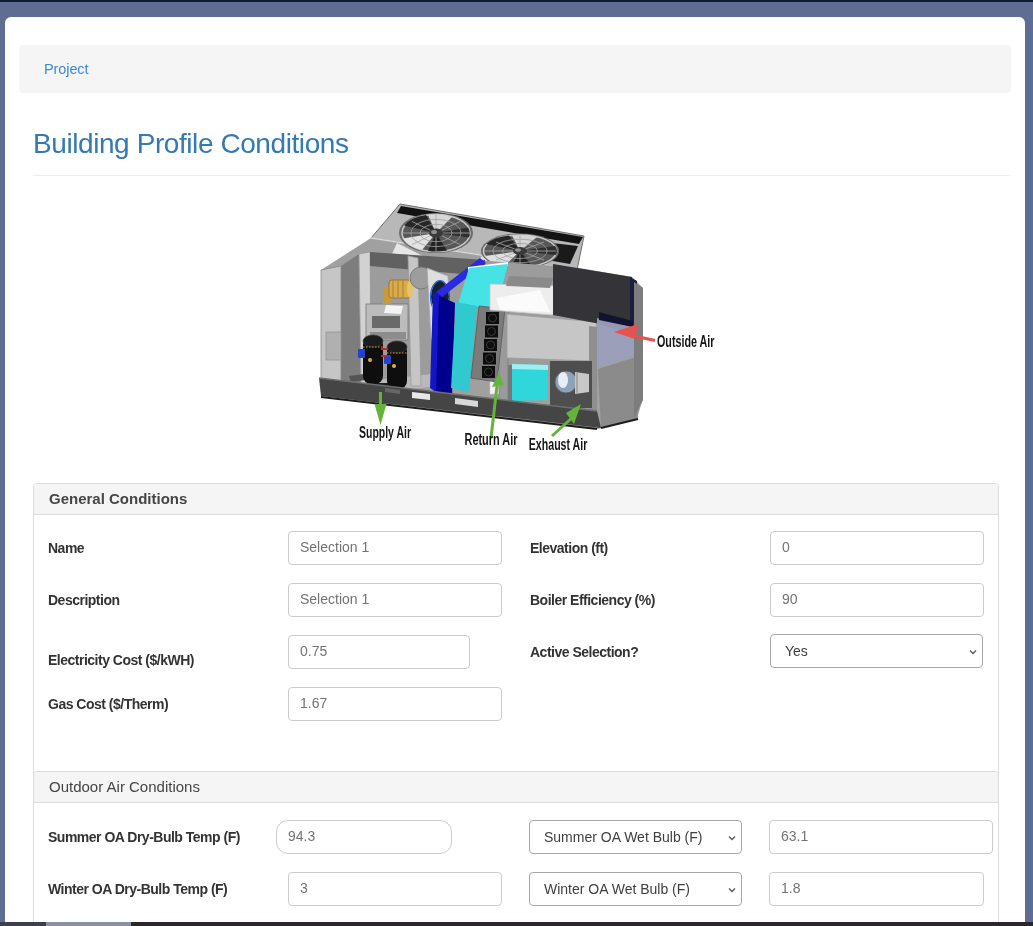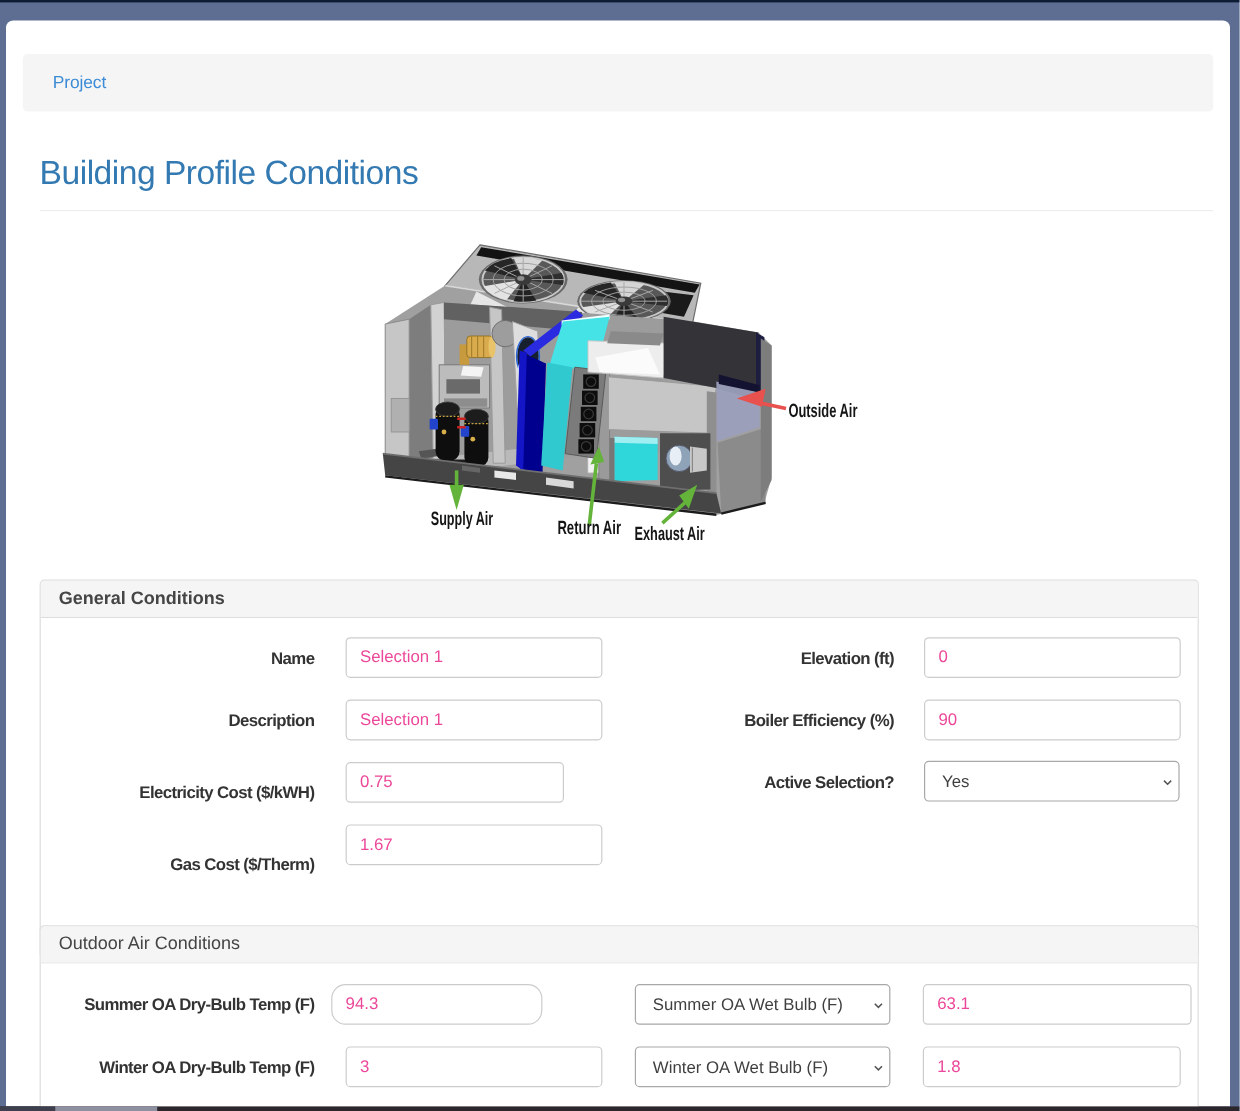--- a/index.html
+++ b/index.html
@@ -8,22 +8,22 @@
   .topline { position:absolute; left:0; top:0; width:1033px; height:2px; background:#0d1b33; }
   .card { position:absolute; left:5px; top:17px; width:1020px; height:905px; background:#fff; border-radius:6px 6px 0 0; }
   .crumb { position:absolute; left:19px; top:45px; width:992px; height:48px; background:#f5f5f5; border-radius:4px;text-align:right; }
   .crumb a { position:absolute; left:25px; top:16px; font-size:14.5px; color:#3b8bd6; text-decoration:none; letter-spacing:-0.1px; }
   h1.pagetitle { position:absolute; left:33px; top:128px; font-size:28px; font-weight:400; color:#3379b2; letter-spacing:-0.42px; }
   .hr1 { position:absolute; left:33px; top:175px; width:978px; height:0; border-top:1px solid #eee; }
   .panel { position:absolute; left:33px; width:966px; background:#fff; border:1px solid #ddd; border-radius:4px; }
   .panel .phead { height:31px; background:#f5f5f5; border-bottom:1px solid #ddd; border-radius:3px 3px 0 0; font-size:15px; color:#454545; line-height:30px; padding-left:15px; }
   #panel1 { top:483px; height:316px;font-weight:bold; }
   #panel2 { top:771px; height:168px; }
-  .lbl { position:absolute; font-size:14px; font-weight:bold; color:#333; text-align:right; line-height:15px; letter-spacing:-0.5px; }
-  .inp { position:absolute; height:34px; border:1px solid #ccc; border-radius:4px; background:#fff; font-size:14px; color:#ec4899; line-height:31px; padding-left:11px; }
+  .lbl { position:absolute; font-size:14px; font-weight:bold; color:#333; line-height:15px; letter-spacing:-0.5px; }
+  .inp { position:absolute; height:34px; border:1px solid #ccc; border-radius:4px; background:#fff; font-size:14px; color:#737373; line-height:31px; padding-left:11px; }
   .sel { position:absolute; height:34px; border:1px solid #a8a8a8; border-radius:4px; background:#fff; font-size:14px; color:#3f3f3f; line-height:32px; padding-left:14px; }
   .sel svg { position:absolute; right:4px; top:12px; }
 </style>
 </head>
 <body>
   <div class="topline"></div>
   <div class="card"></div>
   <div class="crumb">
     <a>Project</a>
   </div>
@@ -201,21 +201,21 @@
   <div class="panel" id="panel2">
     <div class="phead">Outdoor Air Conditions</div>
   </div>
 
   <div class="lbl" style="left:48px; top:541px; width:214px;">Name</div>
   <div class="inp" style="left:288px; top:531px; width:214px;">Selection 1</div>
   <div class="lbl" style="left:48px; top:593px; width:214px;">Description</div>
   <div class="inp" style="left:288px; top:583px; width:214px;">Selection 1</div>
   <div class="lbl" style="left:48px; top:653px; width:214px;">Electricity Cost ($/kWH)</div>
   <div class="inp" style="left:288px; top:635px; width:182px;">0.75</div>
-  <div class="lbl" style="left:48px; top:697px; width:214px;margin-top:16px;">Gas Cost ($/Therm)</div>
+  <div class="lbl" style="left:48px; top:697px; width:214px;">Gas Cost ($/Therm)</div>
   <div class="inp" style="left:288px; top:687px; width:214px;">1.67</div>
 
   <div class="lbl" style="left:530px; top:541px; width:215px;">Elevation (ft)</div>
   <div class="inp" style="left:770px; top:531px; width:214px;">0</div>
   <div class="lbl" style="left:530px; top:593px; width:215px;">Boiler Efficiency (%)</div>
   <div class="inp" style="left:770px; top:583px; width:214px;">90</div>
   <div class="lbl" style="left:530px; top:645px; width:215px;">Active Selection?</div>
   <div class="sel" style="left:770px; top:634px; width:213px;">Yes
     <svg width="10" height="10" viewBox="0 0 10 10">
       <path d="M2 3.5 L5 6.5 L8 3.5" fill="none" stroke="#555" stroke-width="1.3"></path>

